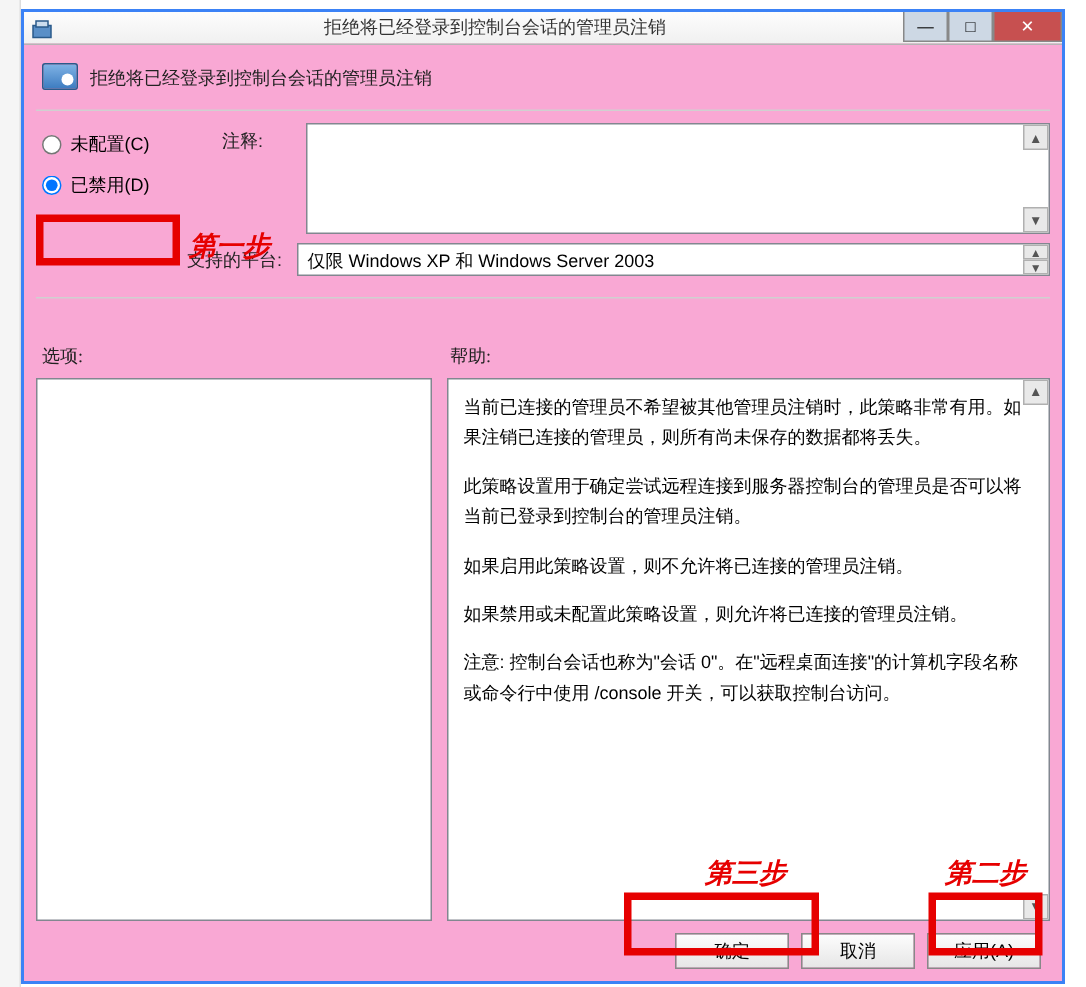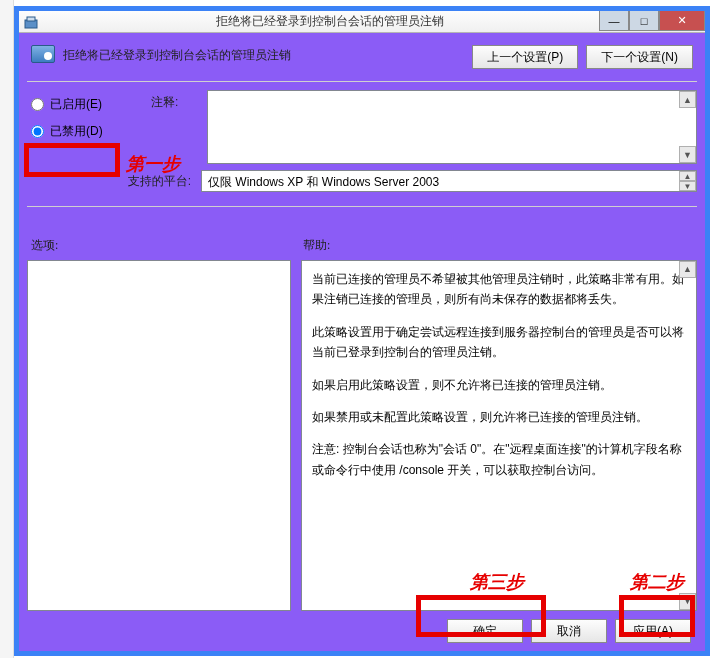--- a/index.html
+++ b/index.html
@@ -11,22 +11,22 @@
       width: 724px;
       height: 658px;
       overflow: hidden;
     }
     .window {
       position: absolute;
       left: 14px;
       top: 6px;
       width: 696px;
       height: 650px;
-      border: 5px solid #3b82f6;
-      background: #8b5cf6;
+      border: 2px solid #3b82f6;
+      background: #f9a8d4;
     }
     .titlebar {
       height: 22px;
       background: linear-gradient(#fdfdfd,#f0f0f0);
       border-bottom: 1px solid #b5b5b5;
       display: flex;
       align-items: center;
       padding-left: 4px;
       position: relative;
     }
@@ -233,33 +233,29 @@
       <div class="winbtn max">□</div>
       <div class="winbtn close">✕</div>
     </div>
   </div>
 
   <div class="content">
 
     <div class="header-row">
       <div class="policy-icon"></div>
       <div class="policy-title">拒绝将已经登录到控制台会话的管理员注销</div>
-      <div class="nav-buttons">
-        <button>上一个设置(P)</button>
-        <button>下一个设置(N)</button>
-      </div>
     </div>
 
     <div class="hr"></div>
 
     <div class="config-row">
       <div class="radio-col">
         <label class="radio-item">
           <input type="radio" name="cfg" style="">
-          <span>已启用(E)</span>
+          <span>未配置(C)</span>
         </label>
         <label class="radio-item">
           <input type="radio" name="cfg" checked="" style="">
           <span>已禁用(D)</span>
         </label>
       </div>
       <div class="label-col-note">
         <span class="form-label">注释:</span>
       </div>
       <div class="note-box">

